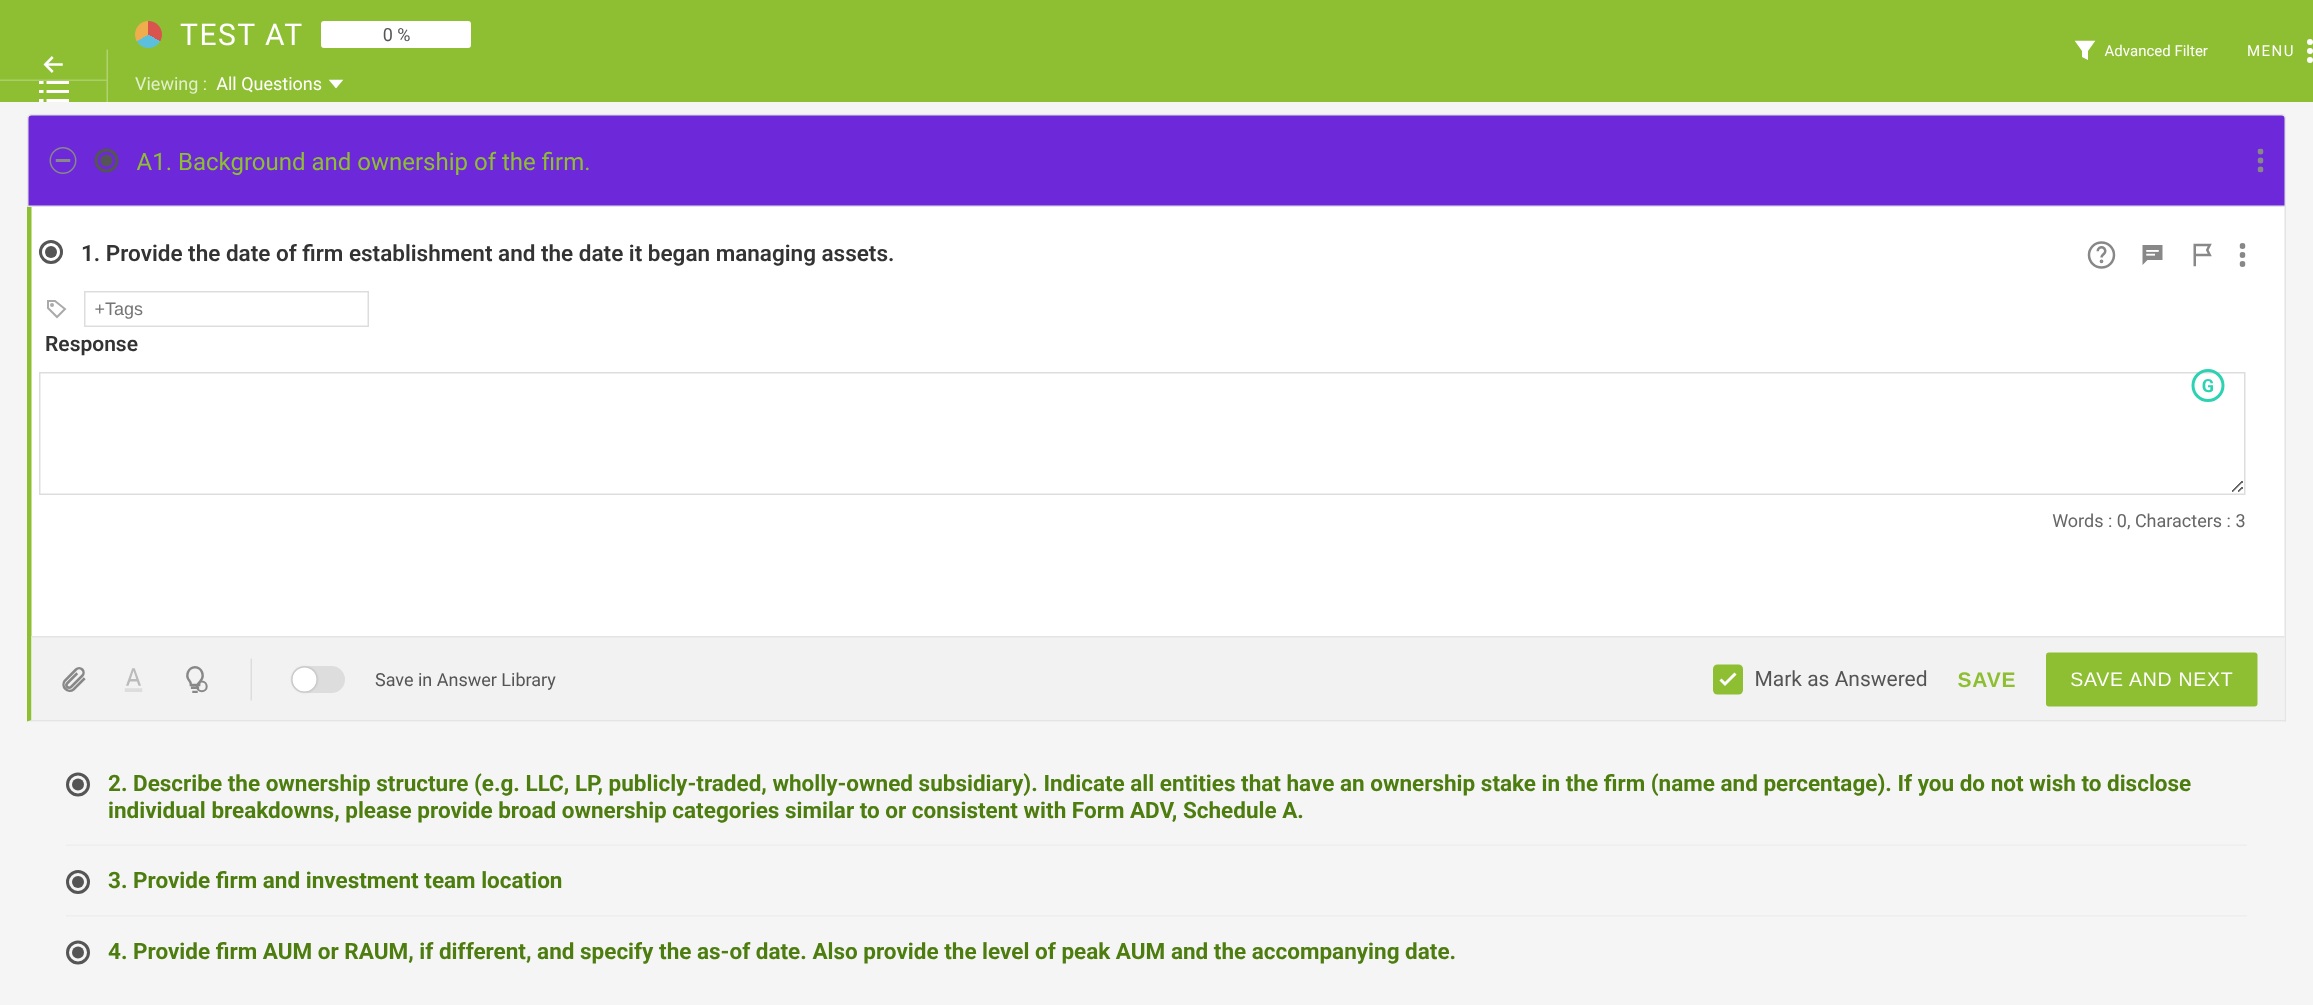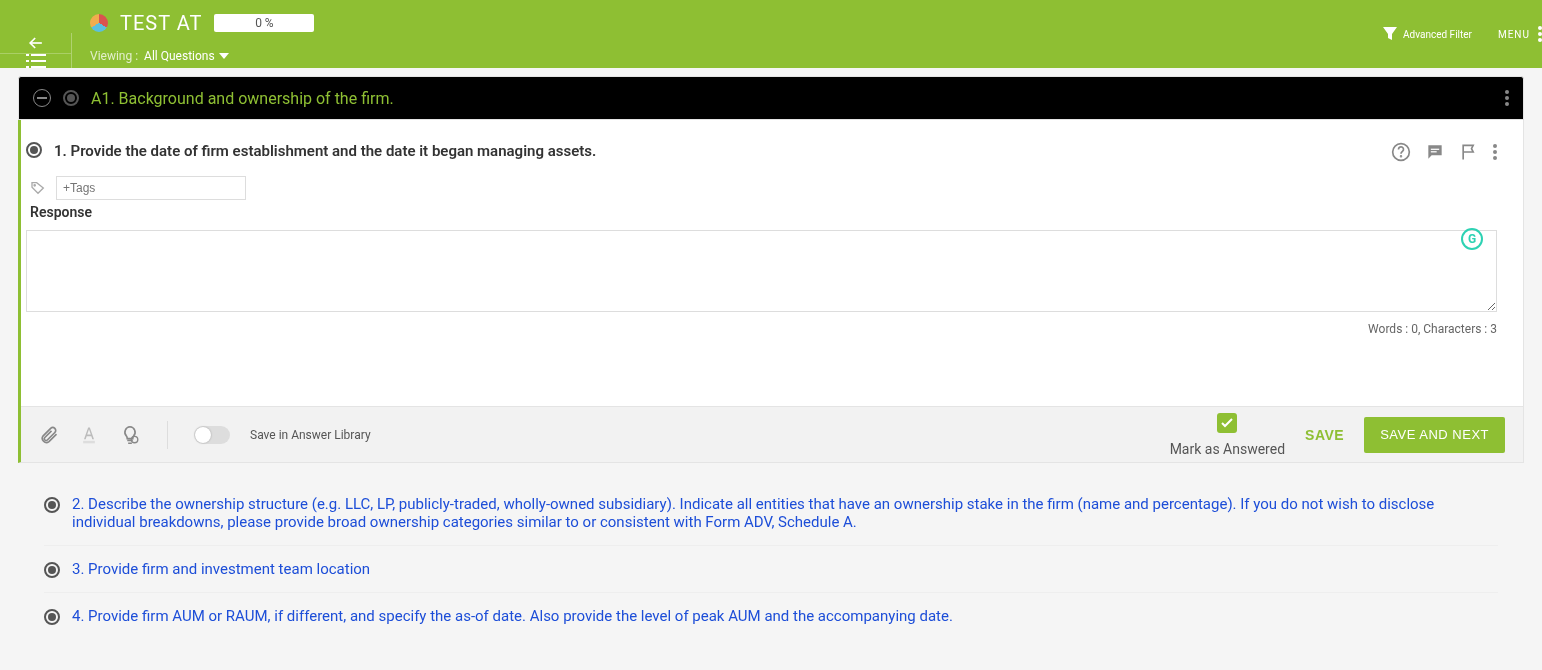--- a/index.html
+++ b/index.html
@@ -94,24 +94,24 @@
     align-items:center;
     gap: 26px;
     font-size: 10px;
   }
   .adv-filter { display:flex; align-items:center; gap:6px; cursor:pointer; }
   .menu-btn { display:flex; align-items:center; gap:8px; cursor:pointer; letter-spacing: 1px;}
   .content-wrap {
     padding: 8px 18px 0 18px;
   }
   .section-header {
-    background:#000000;
+    background:#6d28d9;
     border:1px solid #e4e4e4;
     border-radius: 3px 3px 0 0;
-    height: 44px;
+    height: 62px;
     display:flex;
     align-items:center;
     padding: 0 14px;
     gap: 12px;
   }
   .collapse-icon {
     width:18px;height:18px;border:1.5px solid #888;border-radius:50%;
     display:flex;align-items:center;justify-content:center;font-size:13px;color:#888;
     cursor:pointer;
   }
@@ -196,34 +196,34 @@
   }
   .toggle::after{
     content:"";position:absolute;left:1px;top:1px;width:16px;height:16px;background:#fff;border-radius:50%;
     box-shadow:0 0 2px rgba(0,0,0,0.3);
   }
   .toggle-label{ font-size:12px; color:#555;}
   .toolbar-right{ margin-left:auto; display:flex; align-items:center; gap:20px;}
   .check-badge{
     width:20px;height:20px;background:#8ebf33;border-radius:3px;display:flex;align-items:center;justify-content:center;color:#fff;font-size:14px;
   }
-  .mark-answered{ font-size:14px; color:#555; display:flex; align-items:center; gap:8px; cursor:pointer;flex-direction:column;}
+  .mark-answered{ font-size:14px; color:#555; display:flex; align-items:center; gap:8px; cursor:pointer;}
   .btn-save{ color:#8ebf33; font-size:14px; font-weight:600; cursor:pointer; background:none;border:none; letter-spacing:0.5px;}
   .btn-savenext{
     background:#8ebf33;color:#fff;border:none;height:36px;padding:0 16px;font-size:13px;
     letter-spacing:0.5px;cursor:pointer;border-radius:2px;
   }
   .other-questions{
     padding: 18px 26px 0 26px;
   }
   .oq-row{
     display:flex; gap:12px; align-items:flex-start;
     padding: 14px 0;
     border-bottom:1px solid #eee;
-    font-size:15px; color:#1d4ed8;
+    font-size:15px; color:#4d7c0f;font-weight:bold;
   }
   .oq-row .radio-outer{ margin-top:2px;}
   svg { display:block; }
 </style>
 </head>
 <body>
 
 <div class="topbar">
   <div class="topbar-left">
     <div class="back-col">

